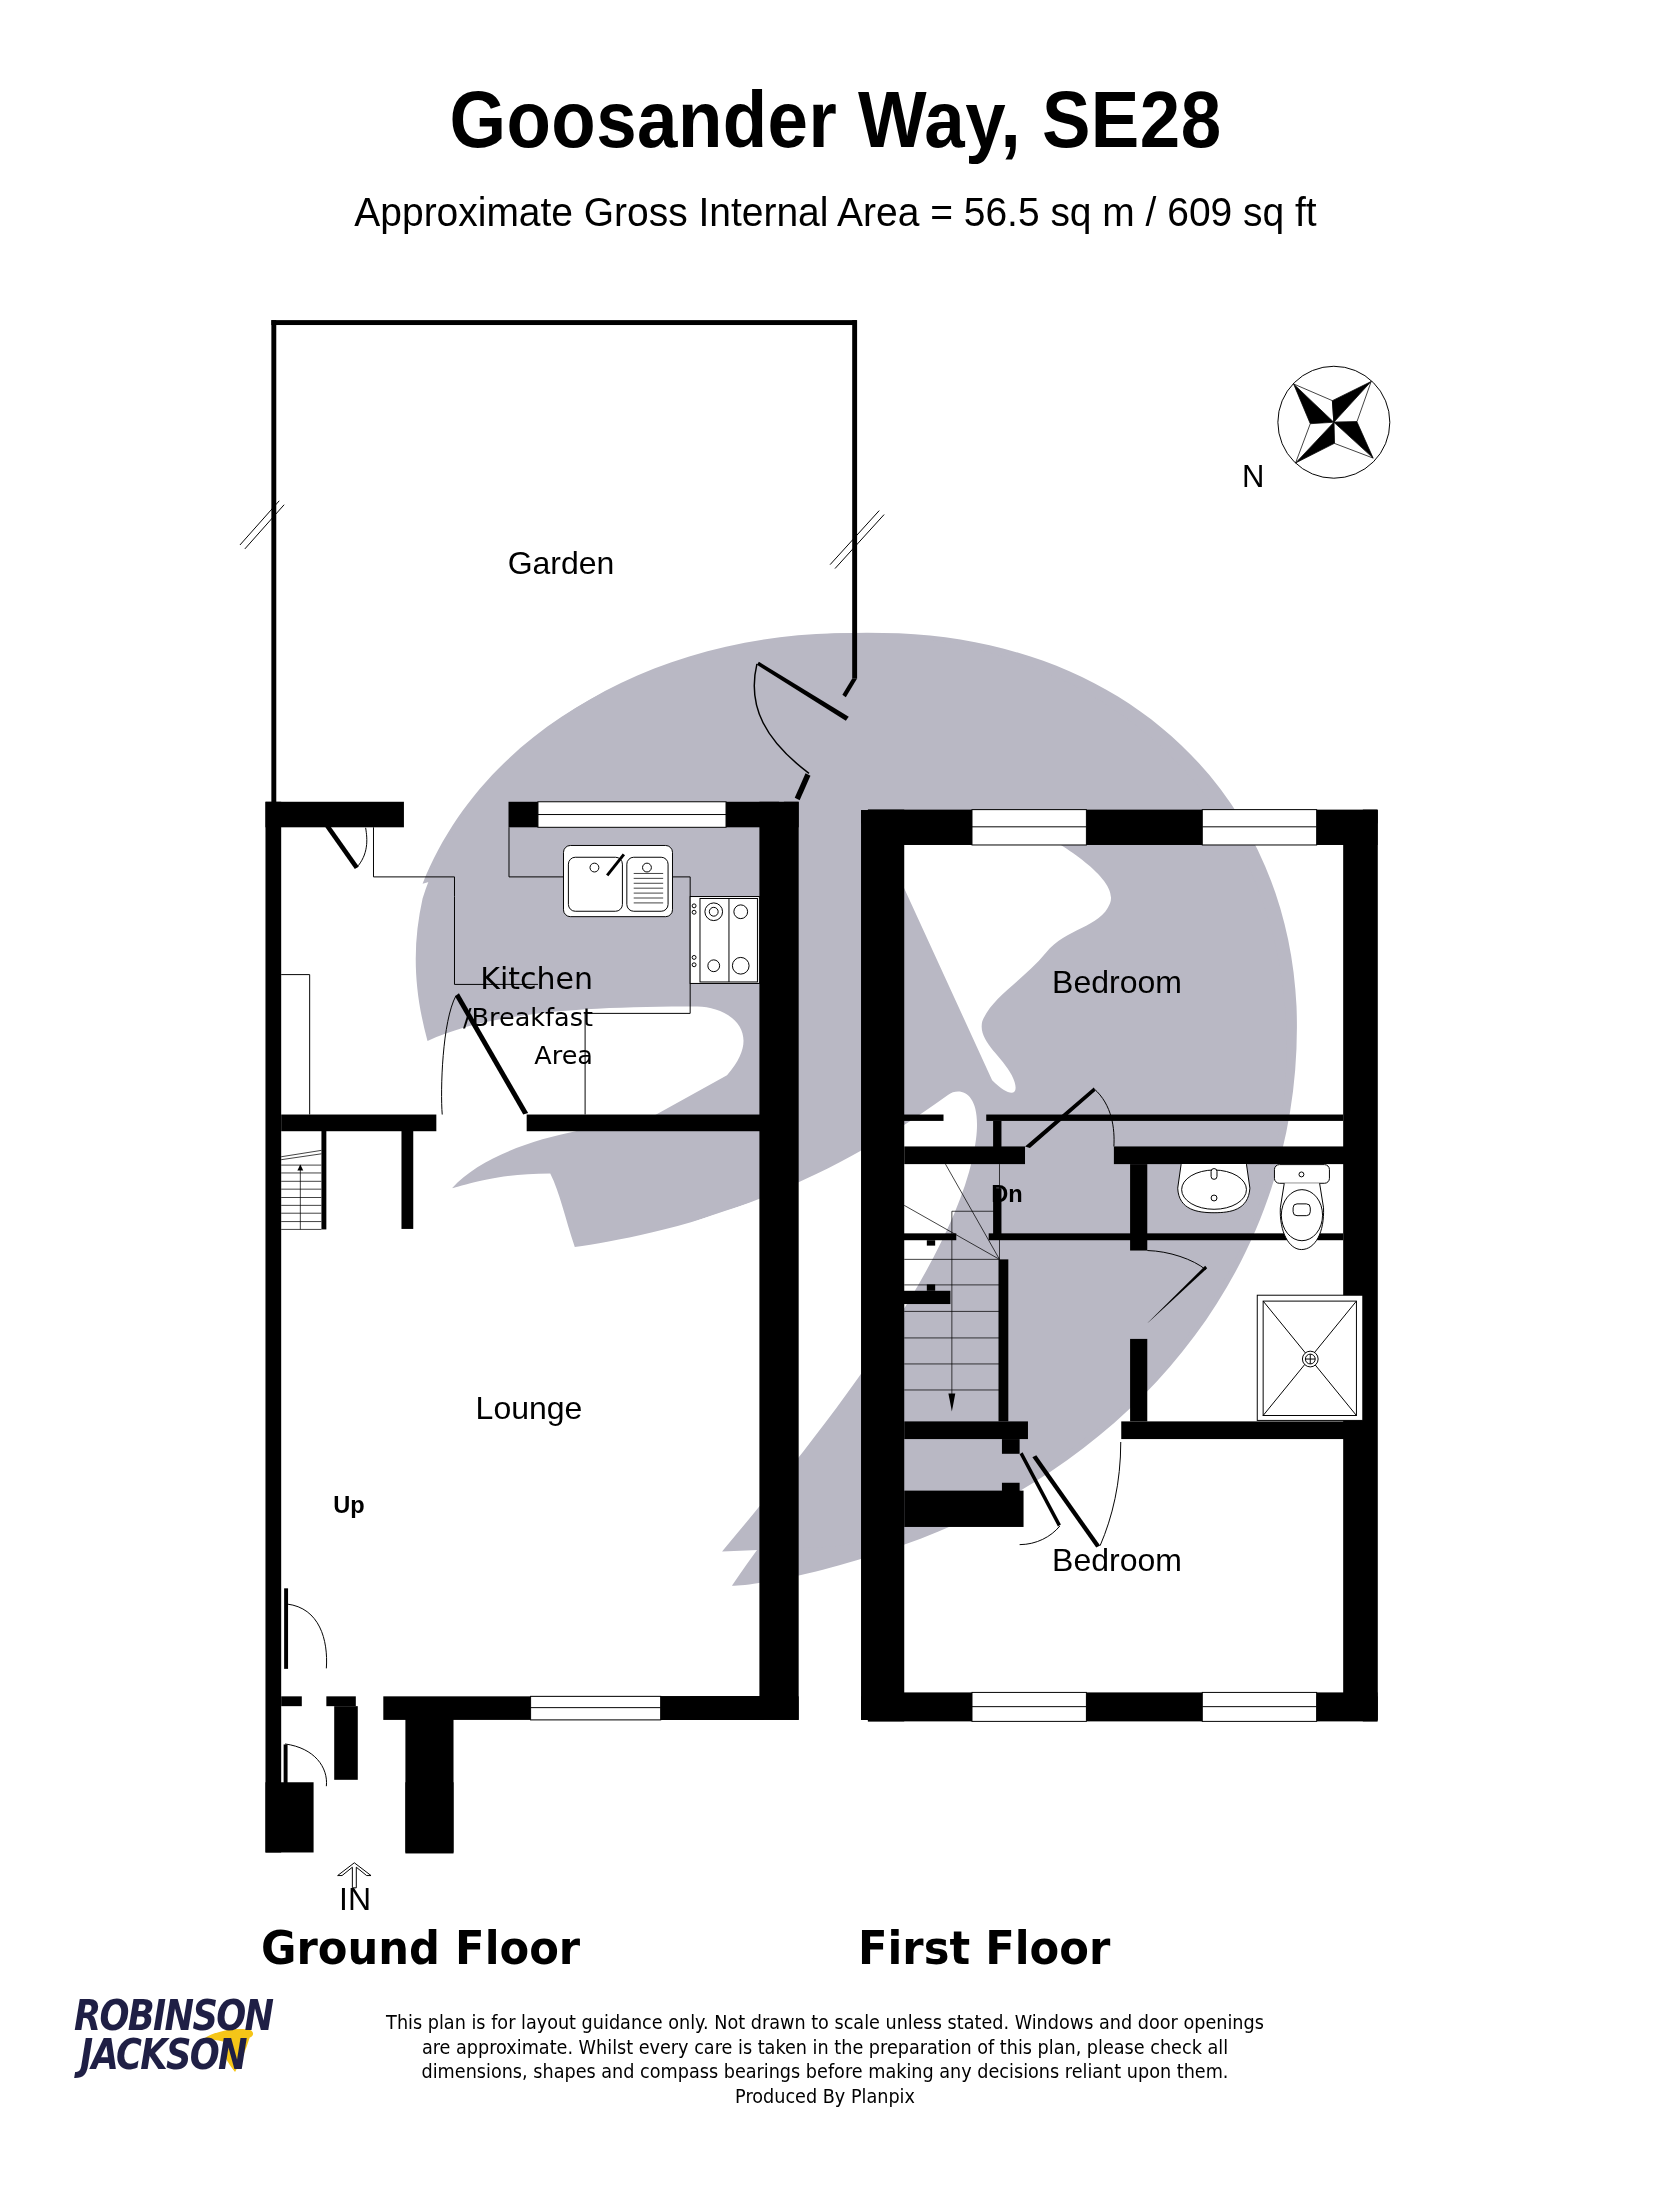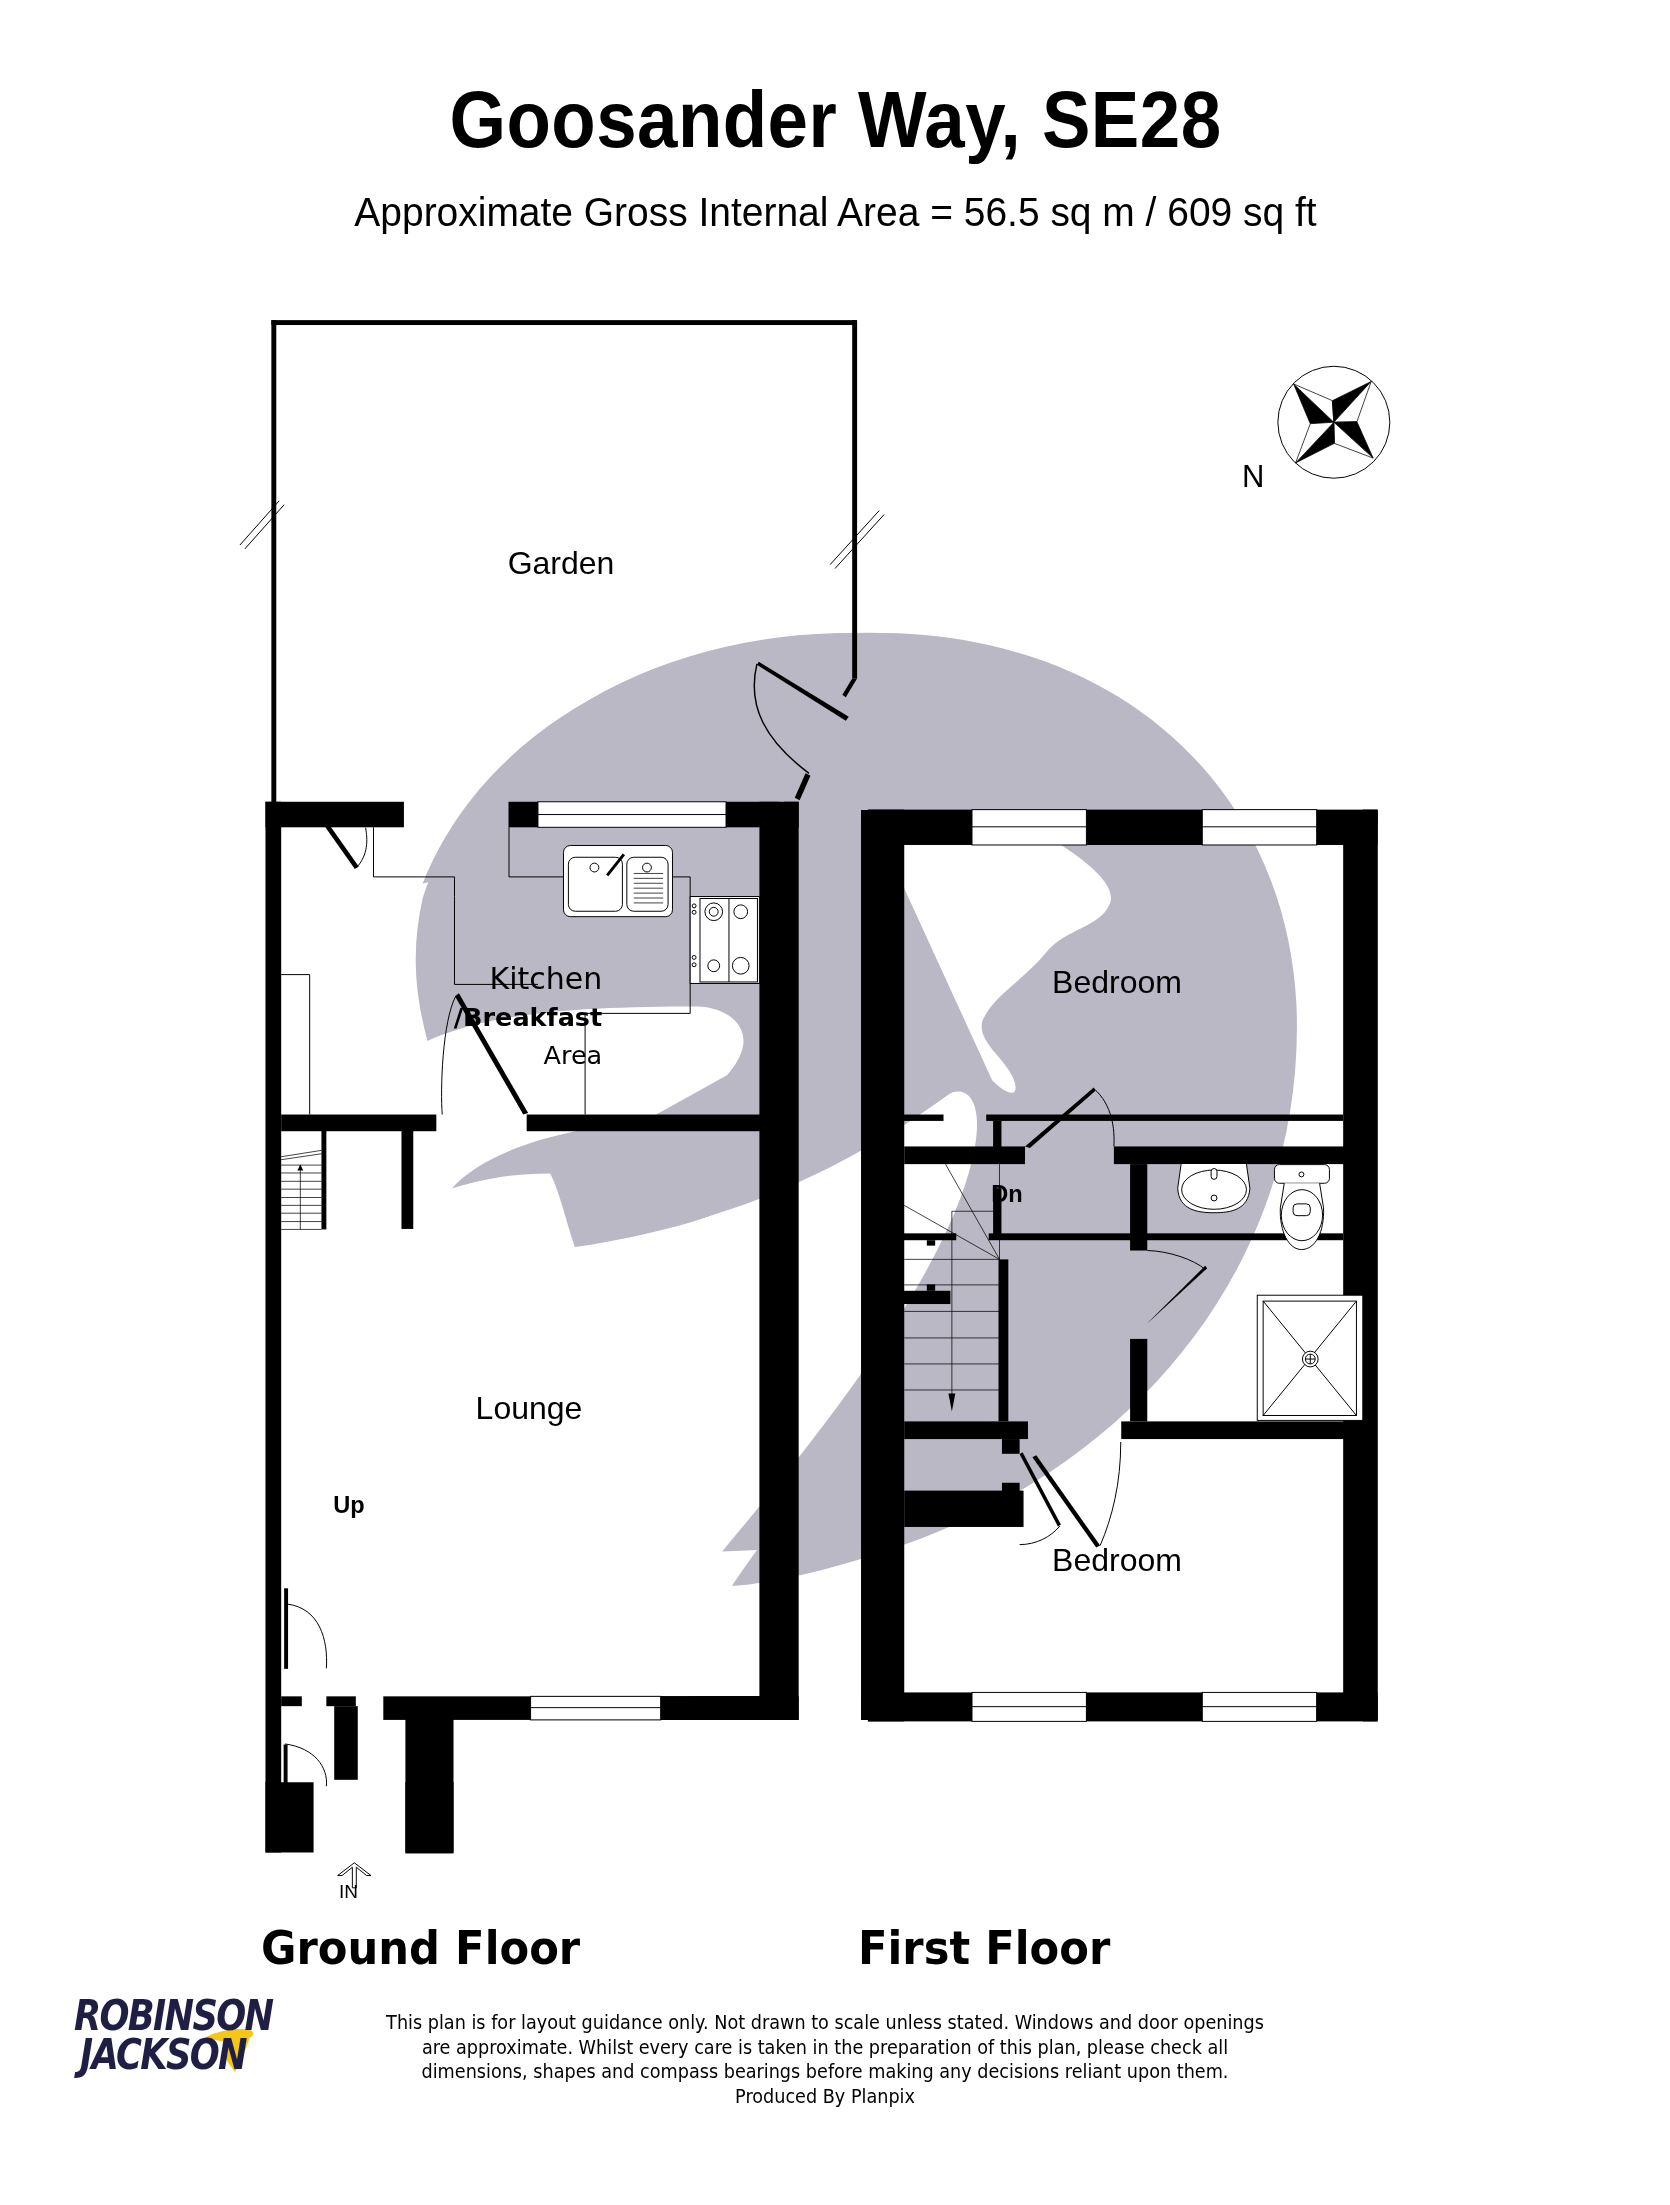--- a/index.html
+++ b/index.html
@@ -9,21 +9,21 @@
   .subtitle{left:0;width:1671px;top:189px;text-align:center;font-size:41px;transform:scaleX(0.95);transform-origin:center;}
   svg.plan{position:absolute;left:0;top:0;width:1671px;height:2205px;}
   .room-label{position:absolute;font-size:32px;text-align:right;transform:translateX(-50%);white-space:nowrap;}
   .kitchen-label{font-family:"DejaVu Sans",sans-serif;font-size:30px;line-height:38px;}
   .small-label{font-size:23.6px;}
   .floor-label{position:absolute;font-weight:bold;font-size:47px;font-family:"DejaVu Sans",sans-serif;transform:scaleX(0.92);transform-origin:left;}
   .disclaimer{position:absolute;left:275px;width:1100px;top:2011px;text-align:center;font-family:"DejaVu Sans",sans-serif;font-size:19.6px;line-height:24.6px;transform:scaleX(0.9);transform-origin:center;}
   .logo{position:absolute;left:69px;top:1974px;width:196px;height:123px;}
   .logo-text{font-family:"DejaVu Sans",sans-serif;font-weight:bold;font-style:italic;color:#1f1f45;font-size:43px;line-height:43px;letter-spacing:-2px;transform:scaleX(0.82);transform-origin:left;position:absolute;}
   .compass-n{position:absolute;left:1242px;top:459px;font-size:31px;}
-  .in-label{position:absolute;left:339px;top:1881px;font-size:19px;}
+  .in-label{position:absolute;left:339px;top:1881px;font-size:32px;}
 </style>
 </head>
 <body>
 
 <div class="abs title">Goosander Way, SE28</div>
 <div class="abs subtitle">Approximate Gross Internal Area = 56.5 sq m / 609 sq ft</div>
 
 <svg class="plan" viewBox="0 0 3402 4491">
 
   <g fill="#b9b8c4">
@@ -337,21 +337,21 @@
   </g>
 
   <g transform="translate(140,4080)">
     <path d="M 275 72 C 300 55 345 48 370 55 C 378 60 375 68 368 70 C 360 95 350 120 338 140 C 330 130 322 118 318 110 C 320 100 325 90 330 82 C 315 78 295 74 275 72 Z" fill="#f5c518"></path>
   </g>
 </svg>
 
 <div class="room-label" style="left:561px;top:545px;">Garden</div>
 <div class="room-label kitchen-label" style="left:528px;top:960px;">
   <div>Kitchen</div>
-  <div style="font-size:25.5px;font-weight:bold;">/Breakfast</div>
+  <div style="font-size:25.5px;">/Breakfast</div>
   <div style="font-size:25.5px;">Area</div>
 </div>
 <div class="room-label" style="left:529px;top:1390px;">Lounge</div>
 <div class="room-label small-label" style="left:349px;top:1492px;font-weight:bold;">Up</div>
 <div class="in-label">IN</div>
 
 <div class="room-label" style="left:1117px;top:964px;">Bedroom</div>
 <div class="room-label" style="left:1117px;top:1542px;">Bedroom</div>
 <div class="room-label small-label" style="left:1007px;top:1181px;font-weight:bold;">Dn</div>
 

